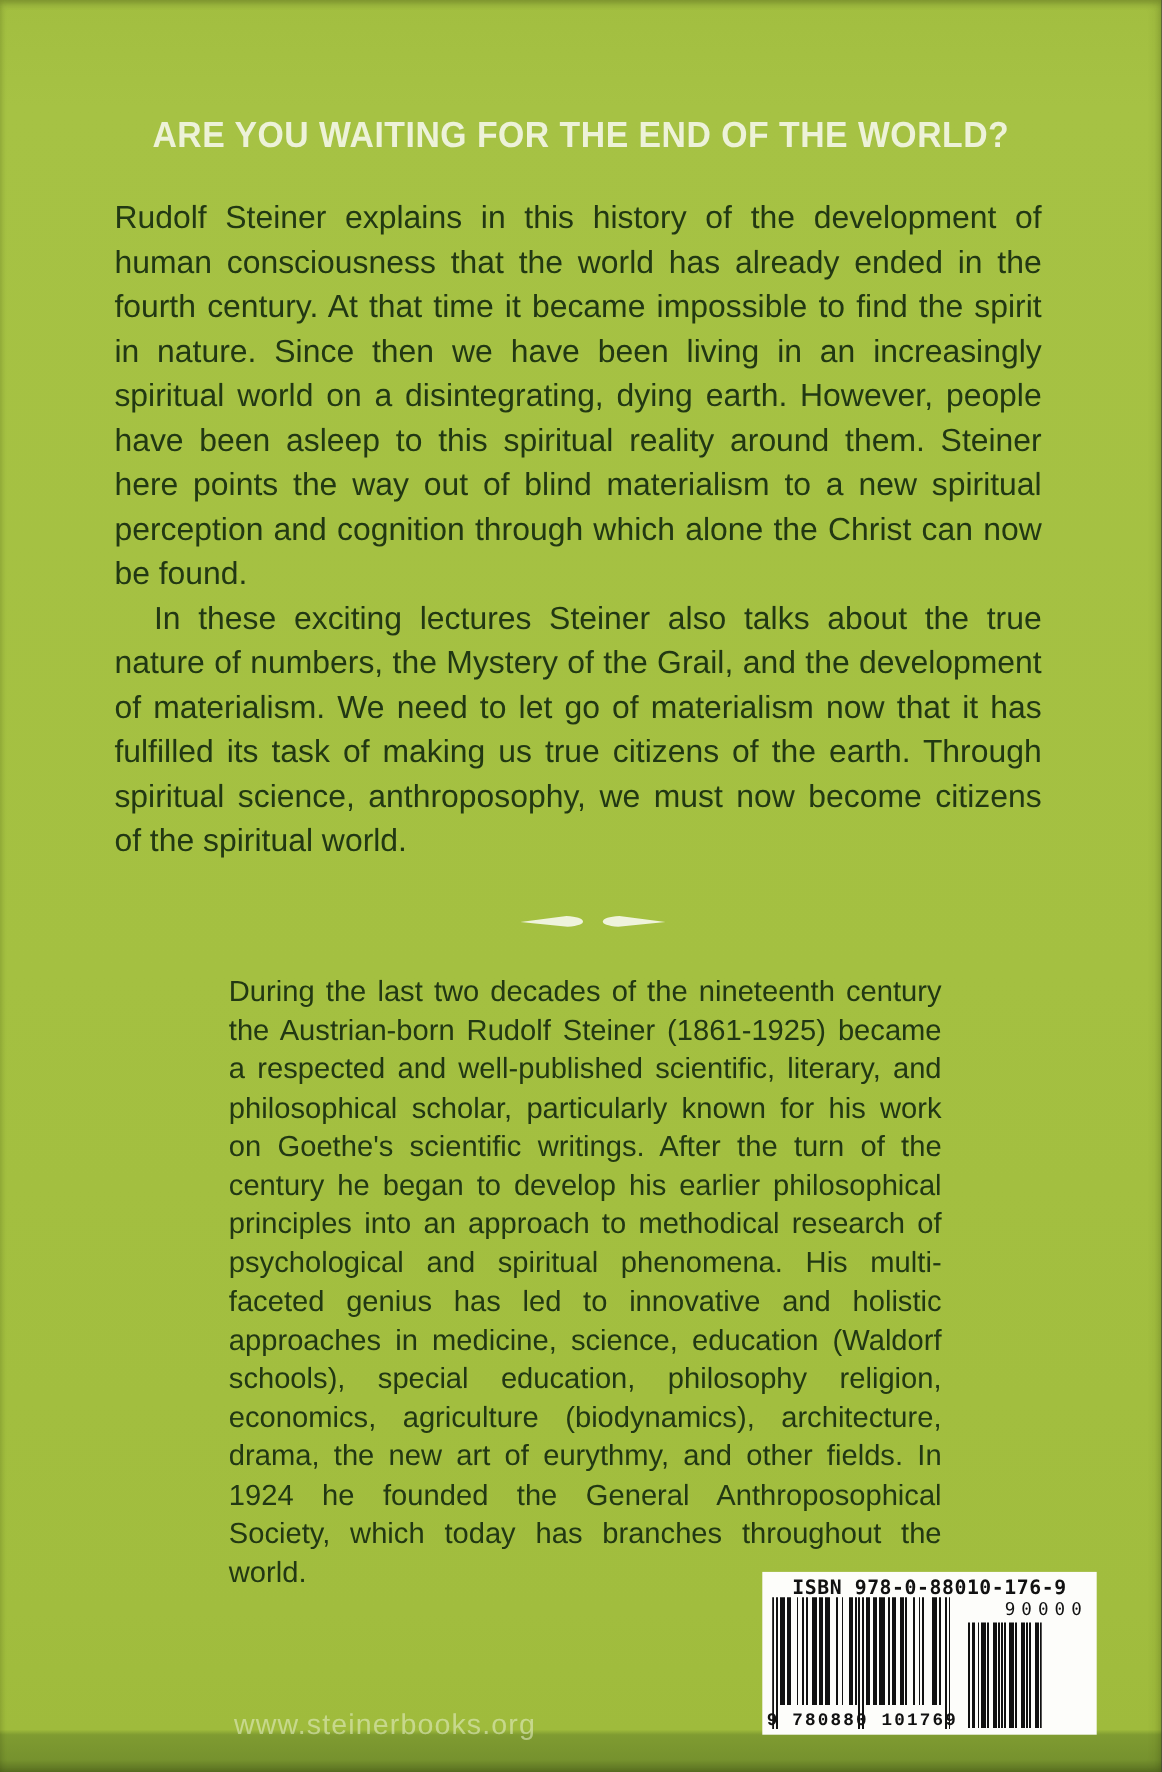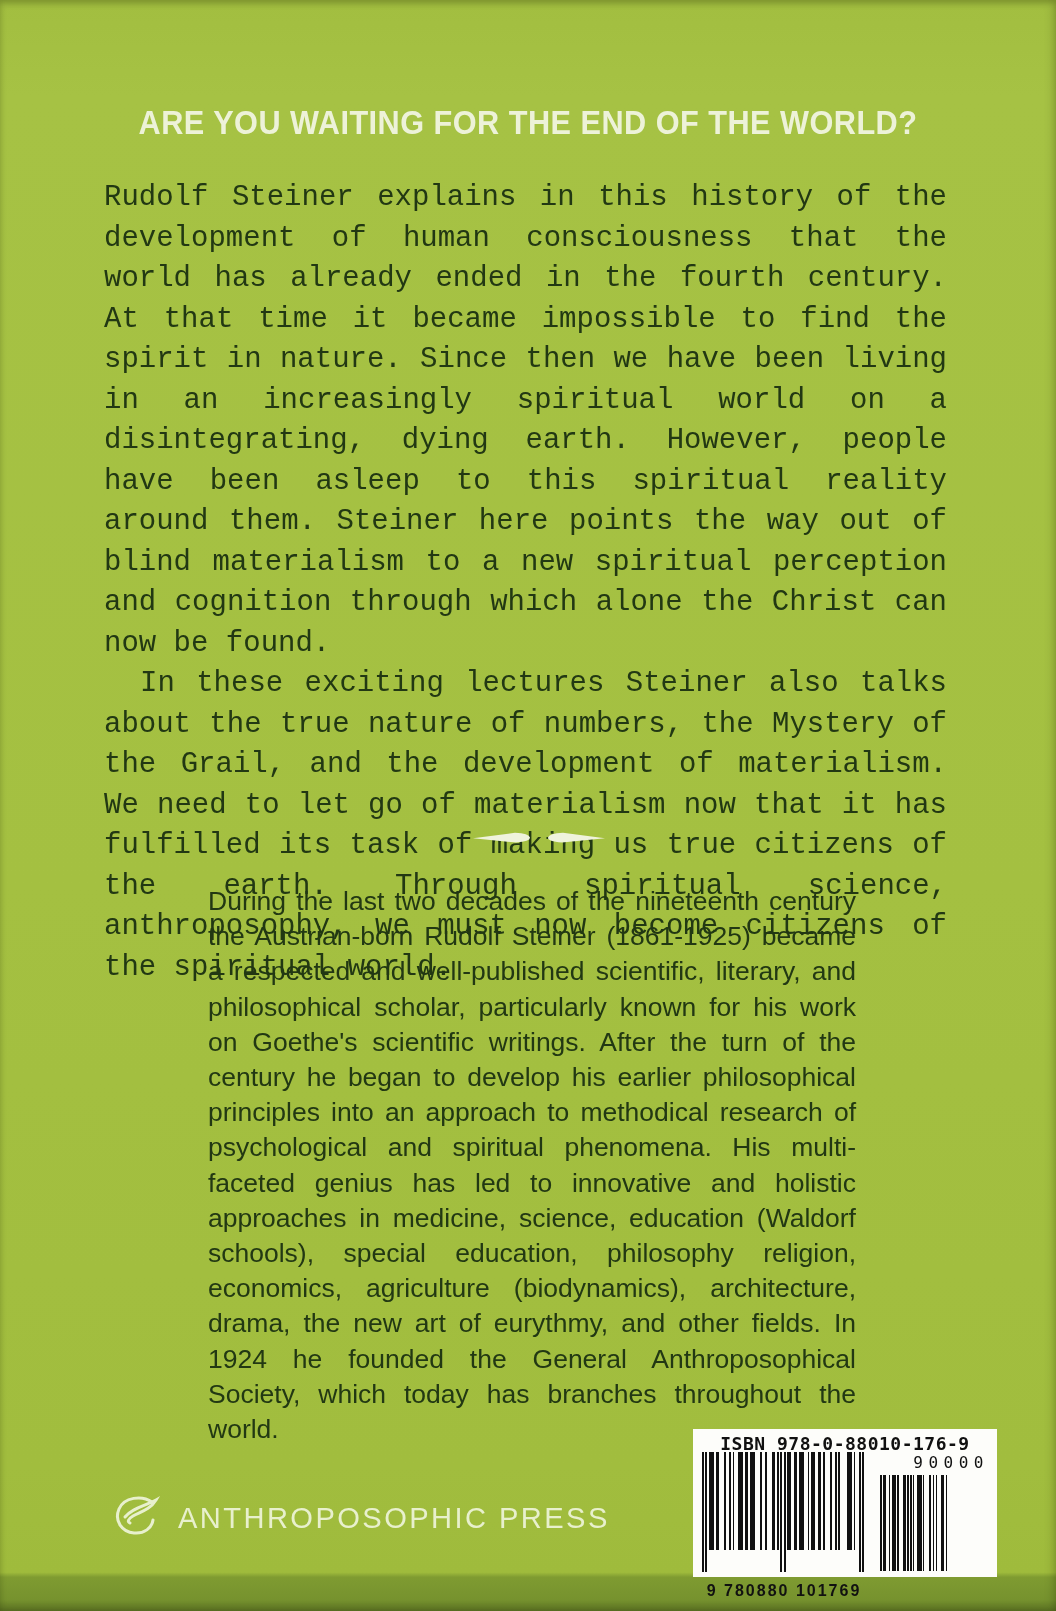--- a/index.html
+++ b/index.html
@@ -37,21 +37,21 @@
   }
   .synopsis{
     position:absolute;
     left:104px; top:178px;
     width:843px;
     color:#223813;
     font-size:29px;
     line-height:40.5px;
     text-align:justify;
   }
-  .synopsis p{margin:0;font-family:Liberation Mono, monospace;}
+  .synopsis p{margin:0;}
   .synopsis p.indent{text-indent:36px;}
   .divider{
     position:absolute;
     left:473px; top:831px;
     width:132px; height:14px;
   }
   .bio{
     position:absolute;
     left:204px; top:880px;
     width:656px;
@@ -76,27 +76,26 @@
     font-size:18px;
     letter-spacing:0.5px;
     color:#111;
     white-space:nowrap;
   }
   .main-barcode{position:absolute;left:9px;top:23px;}
   .barcode-number{
     position:absolute;
     left:0; top:126px; width:182px;
     text-align:center;
-    font-family:Liberation Sans, sans-serif;
+    font-family:Liberation Mono, monospace;
     font-weight:bold;
     font-size:16px;
     letter-spacing:2px;
     color:#111;
     white-space:nowrap;
-    margin-top:27px;
   }
   .price-code{
     position:absolute;
     right:8px; top:24px;
     font-family:"DejaVu Sans Mono", monospace;
     font-weight:normal;
     font-size:16px;
     letter-spacing:5.5px;
     color:#111;
     white-space:nowrap;
@@ -201,24 +200,16 @@
         <rect x="27" y="0" width="3" height="96" fill="#111111"></rect>
         <rect x="31" y="0" width="1" height="96" fill="#111111"></rect>
         <rect x="35" y="0" width="2" height="96" fill="#111111"></rect>
         <rect x="38" y="0" width="1" height="96" fill="#111111"></rect>
         <rect x="40" y="0" width="1" height="96" fill="#111111"></rect>
         <rect x="44" y="0" width="2" height="96" fill="#111111"></rect>
         <rect x="47" y="0" width="1" height="96" fill="#111111"></rect>
       </svg>
   </div>
 
-  <div class="publisher-row">
-    <span>
-      <svg width="52" height="46" viewBox="0 0 52 46" fill="none" stroke="#e8f0cd" stroke-width="3" stroke-linecap="round">
-        <path d="M40 9 C30 2 12 4 7 16 C2 28 10 39 22 40 C32 41 40 35 41 27"></path>
-        <path d="M13 24 C20 15 33 13 44 7 C38 17 28 19 21 23 C16 26 15 29 18 30"></path>
-      </svg>
-    </span>
-    <span class="publisher-name">ANTHROPOSOPHIC PRESS</span>
-  </div>
-
+
+  <div class="website">www.steinerbooks.org</div>
 
 </div>
 
 </body></html>

